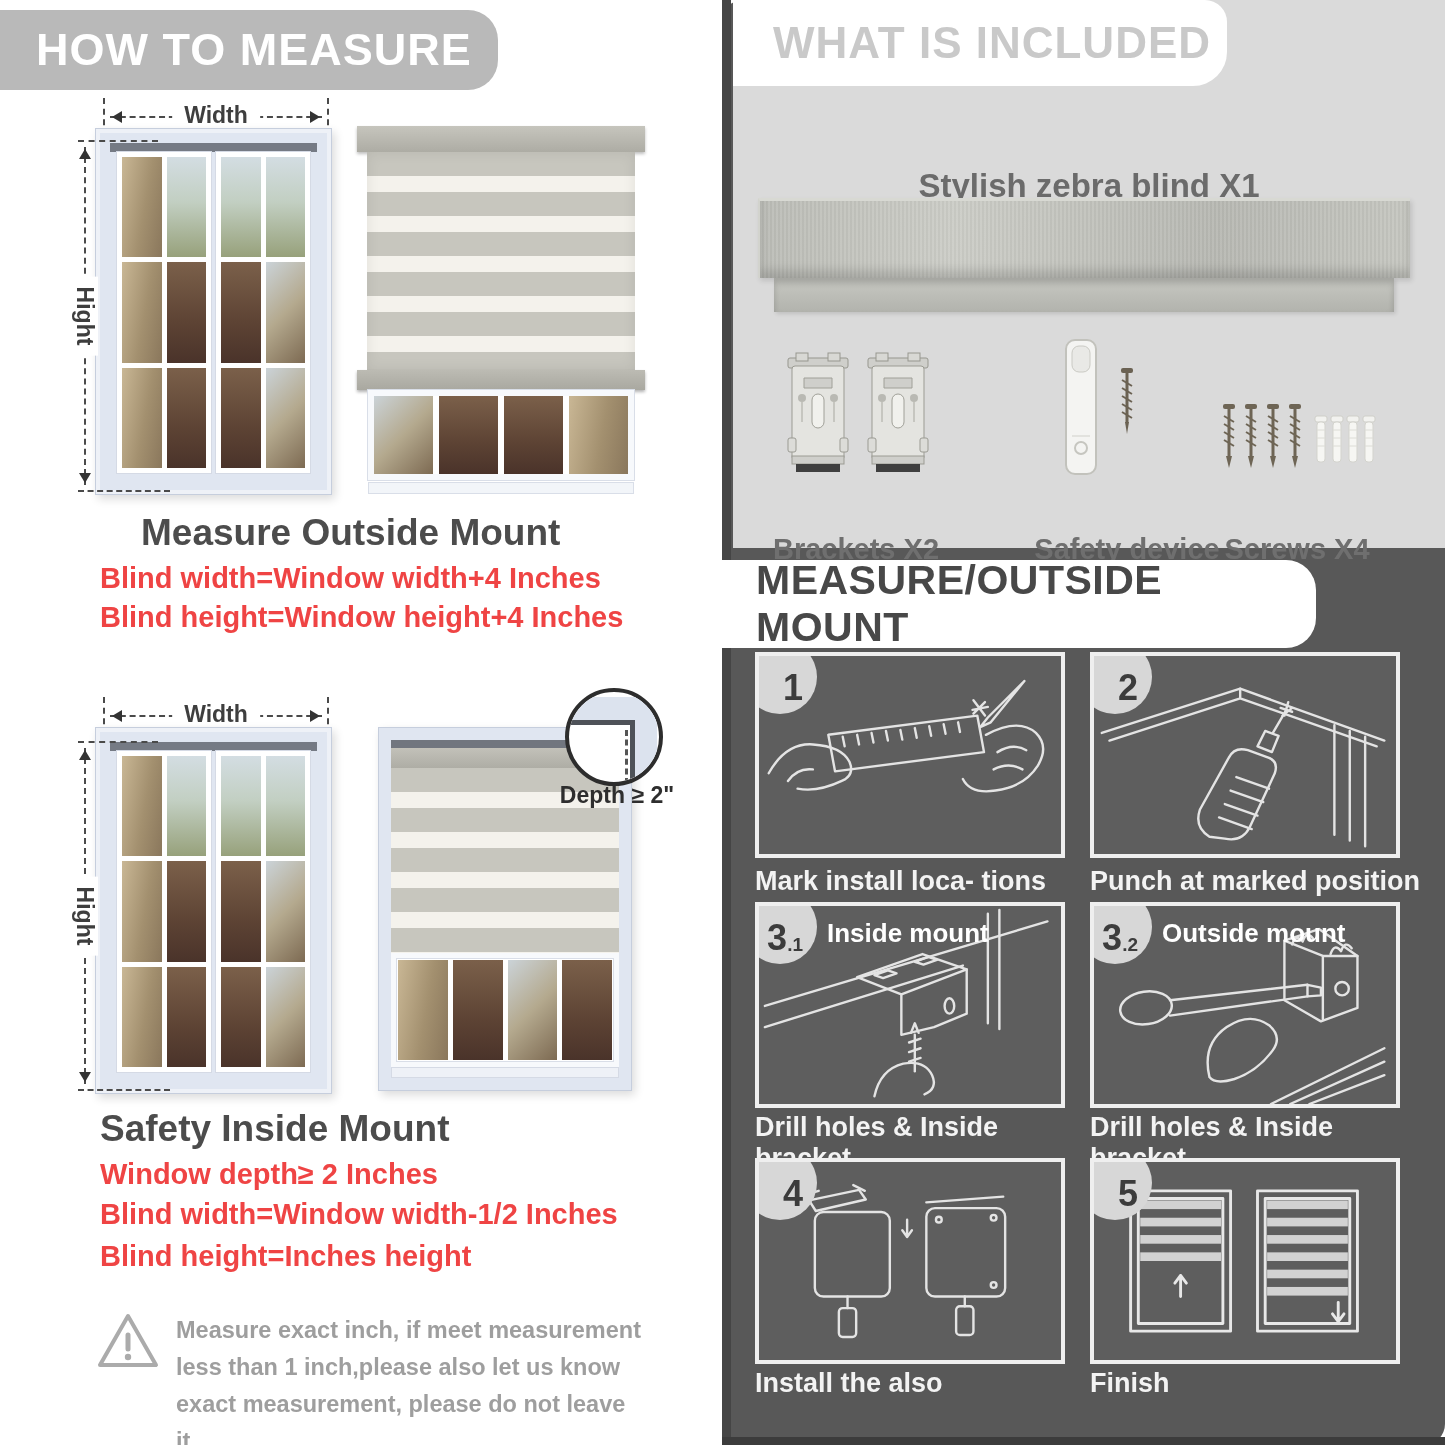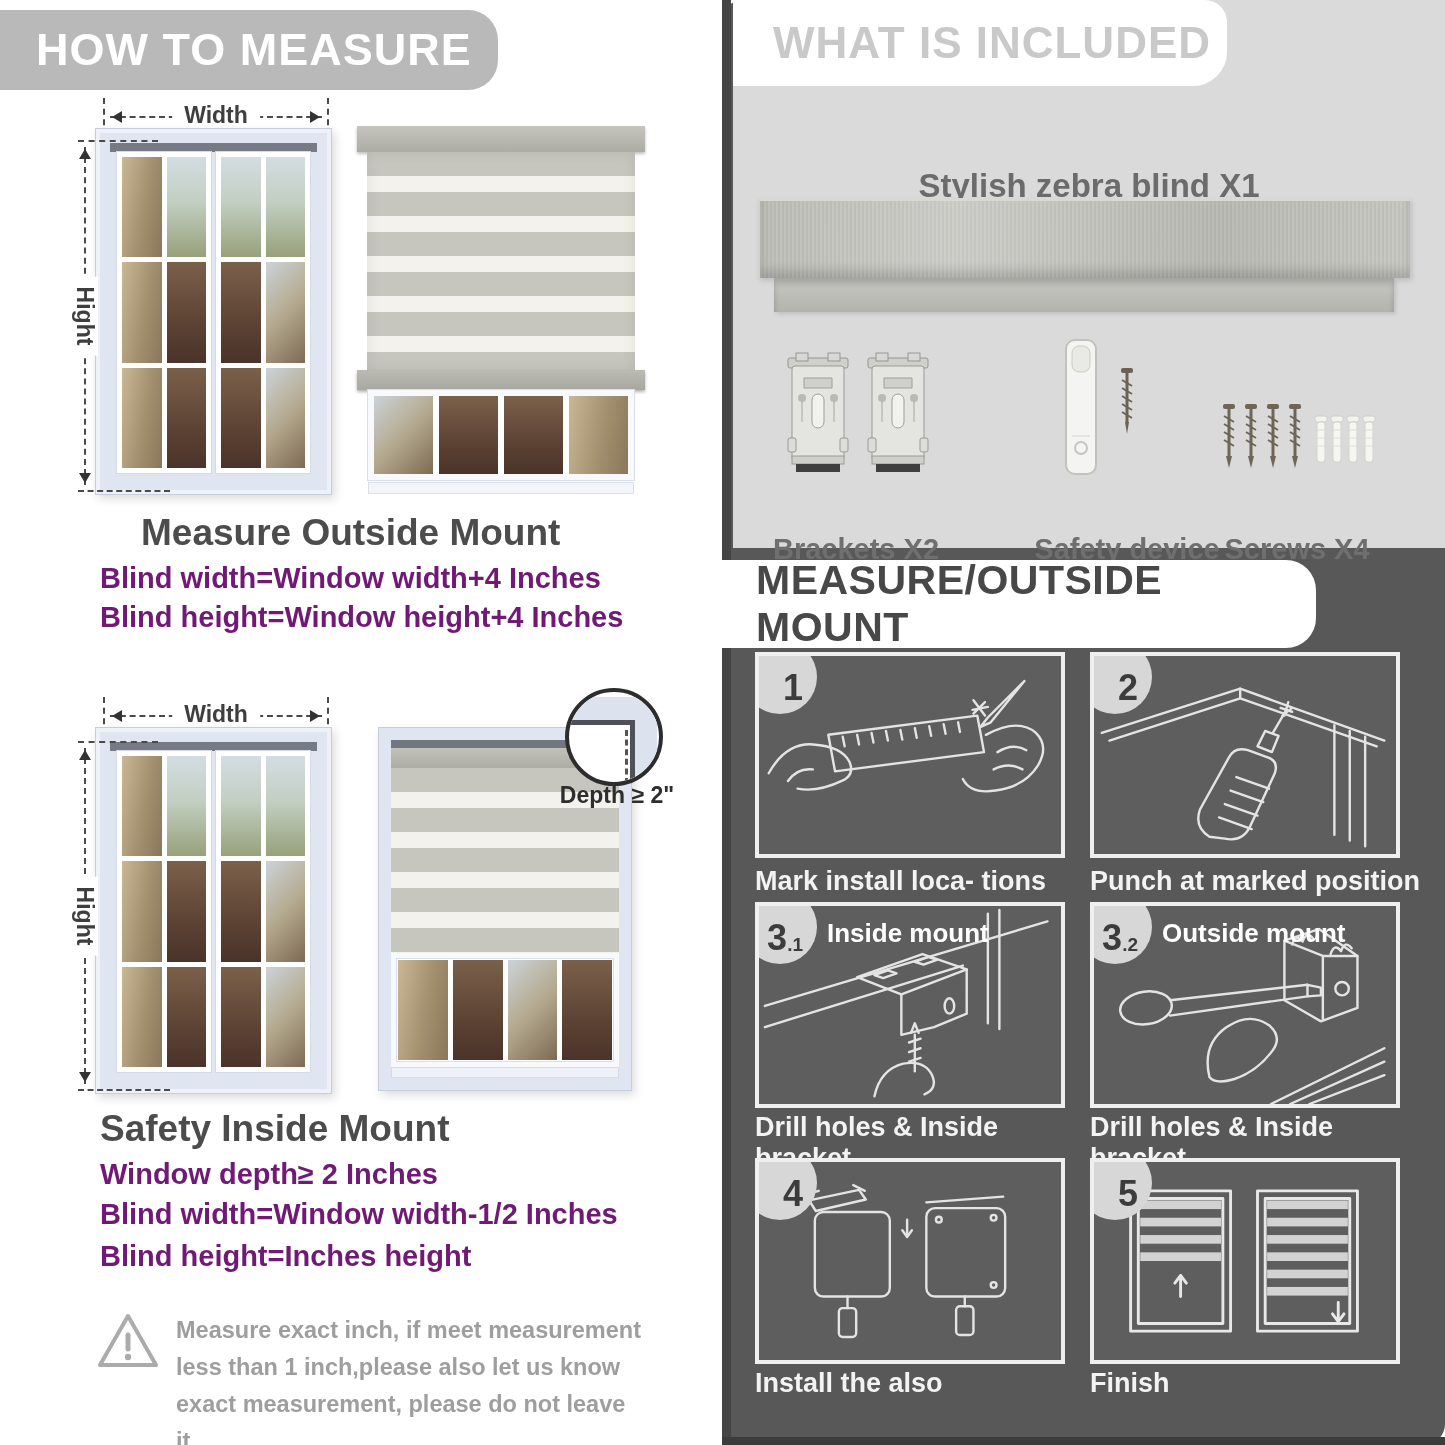--- a/index.html
+++ b/index.html
@@ -74,21 +74,21 @@
        border:4px solid #2d2d2d;background:#fff;overflow:hidden;z-index:5;}
   .mag .band-t{position:absolute;left:-8px;top:5px;right:-8px;height:23px;background:#dce3ee;}
   .mag .band-r{position:absolute;right:2px;top:5px;width:22px;height:110%;background:#dce3ee;}
   .mag .dark-l{position:absolute;left:-8px;top:28px;right:24px;bottom:-8px;
                border-top:5px solid #4e5258;border-right:5px solid #4e5258;}
   .mag .dashv{position:absolute;right:31px;top:38px;bottom:-2px;border-left:3px dashed #555;}
   .depth-label{position:absolute;left:552px;top:782px;width:130px;text-align:center;
                font-size:23px;font-weight:700;color:#2e2e2e;}
 
   .sec-title{position:absolute;font-size:37px;font-weight:800;color:#4c4c4c;}
-  .sec-line{position:absolute;font-size:29px;font-weight:700;color:#701a75;}
+  .sec-line{position:absolute;font-size:29px;font-weight:700;color:#ef4444;}
 
   .warn-text{position:absolute;left:176px;top:1312px;width:470px;font-size:23.5px;line-height:37px;
              font-weight:600;color:#9e9e9e;}
 
   
   .right-section{position:absolute;left:722px;top:0;width:723px;height:1445px;background:#585858;border-radius:21px;}
   .edge-strip{position:absolute;left:0;top:0;width:9px;height:1445px;background:#454545;}
   .light-panel{position:absolute;left:11px;top:0;width:712px;height:548px;background:#dadada;}
   .right-hdr{left:11px;top:0;width:494px;height:86px;background:#fff;color:#c9c9c9;
              border-radius:0 22px 34px 0;padding-left:40px;box-sizing:border-box;font-size:44px;}

